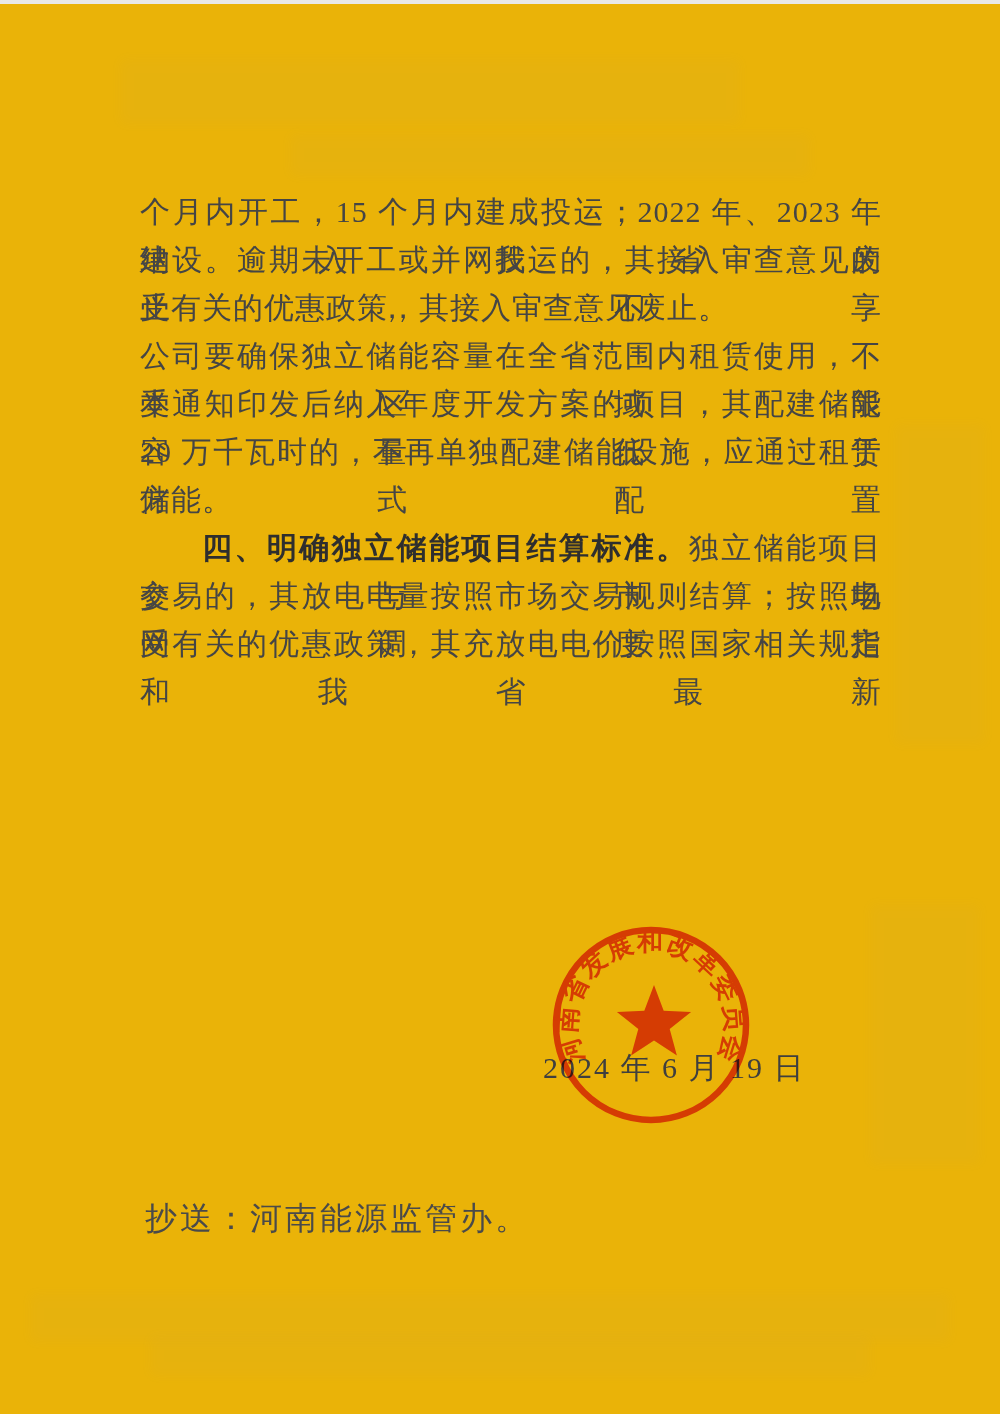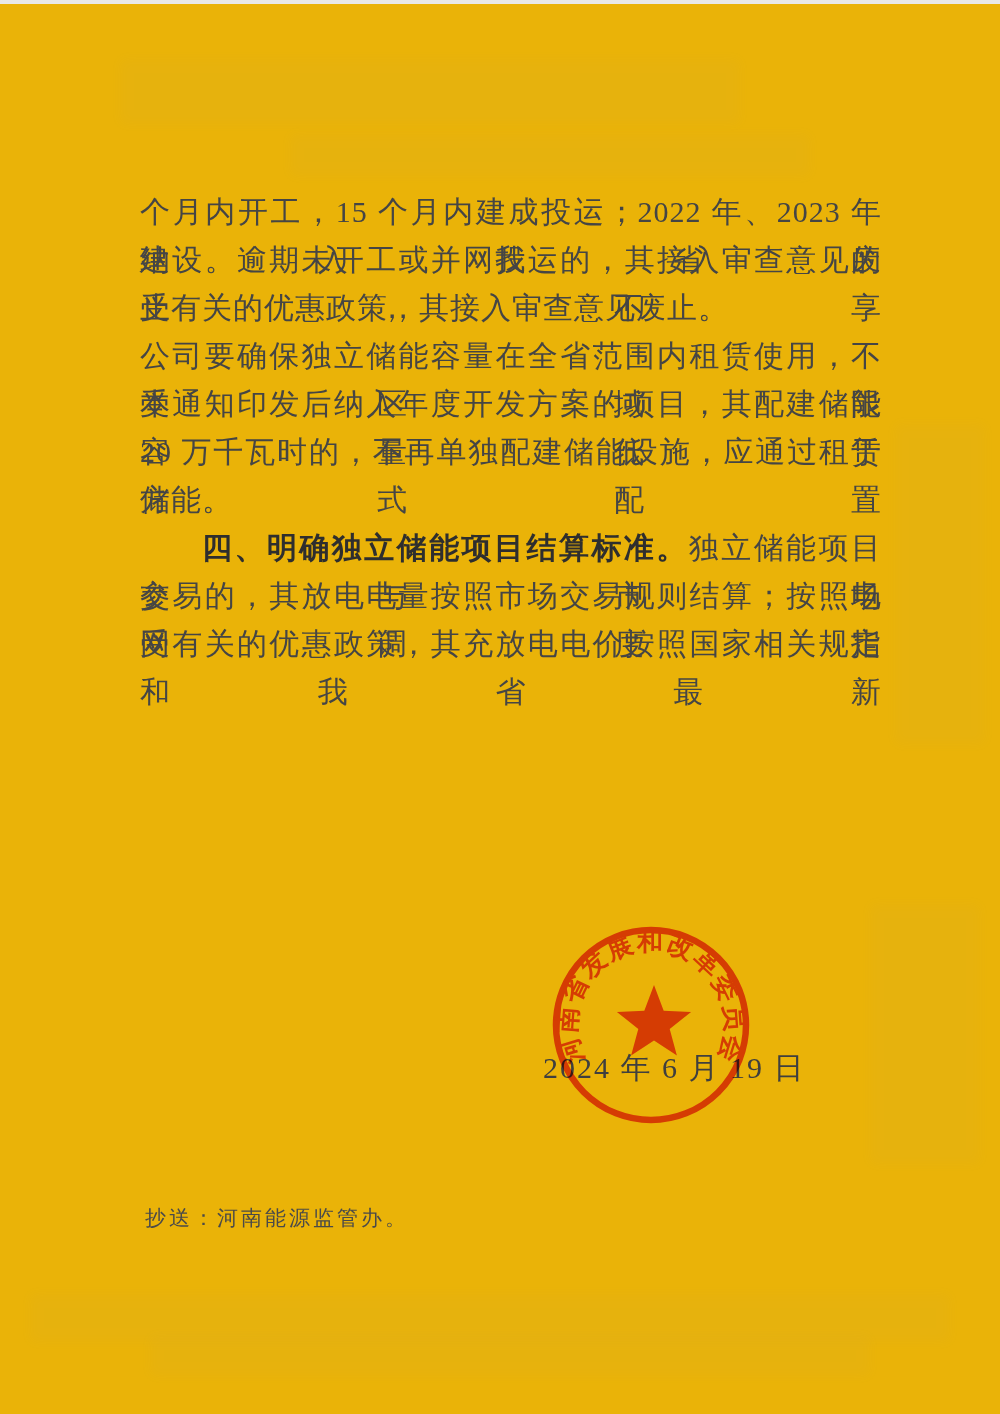--- a/index.html
+++ b/index.html
@@ -72,21 +72,21 @@
     width: 206px;
     height: 210px;
     z-index: 2;
     mix-blend-mode: multiply;
     opacity: 0.92;
   }
   .cc-line {
     position: absolute;
     left: 145px;
     top: 1190px;
-    font-size: 21px;
+    font-size: 32px;
     line-height: 48px;
     letter-spacing: 3px;
     color: #4a4a4a;
   }
 </style>
 </head>
 <body>
 
 <div class="page">
 

